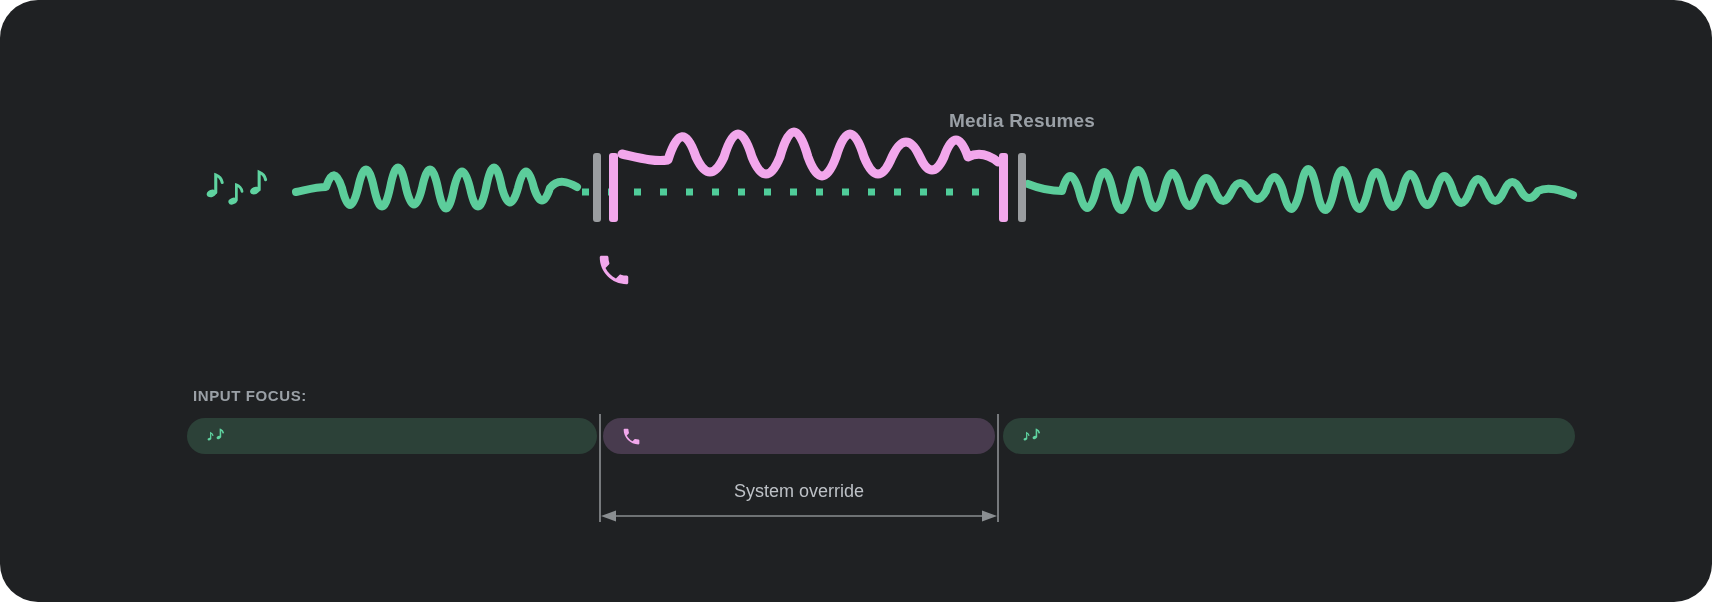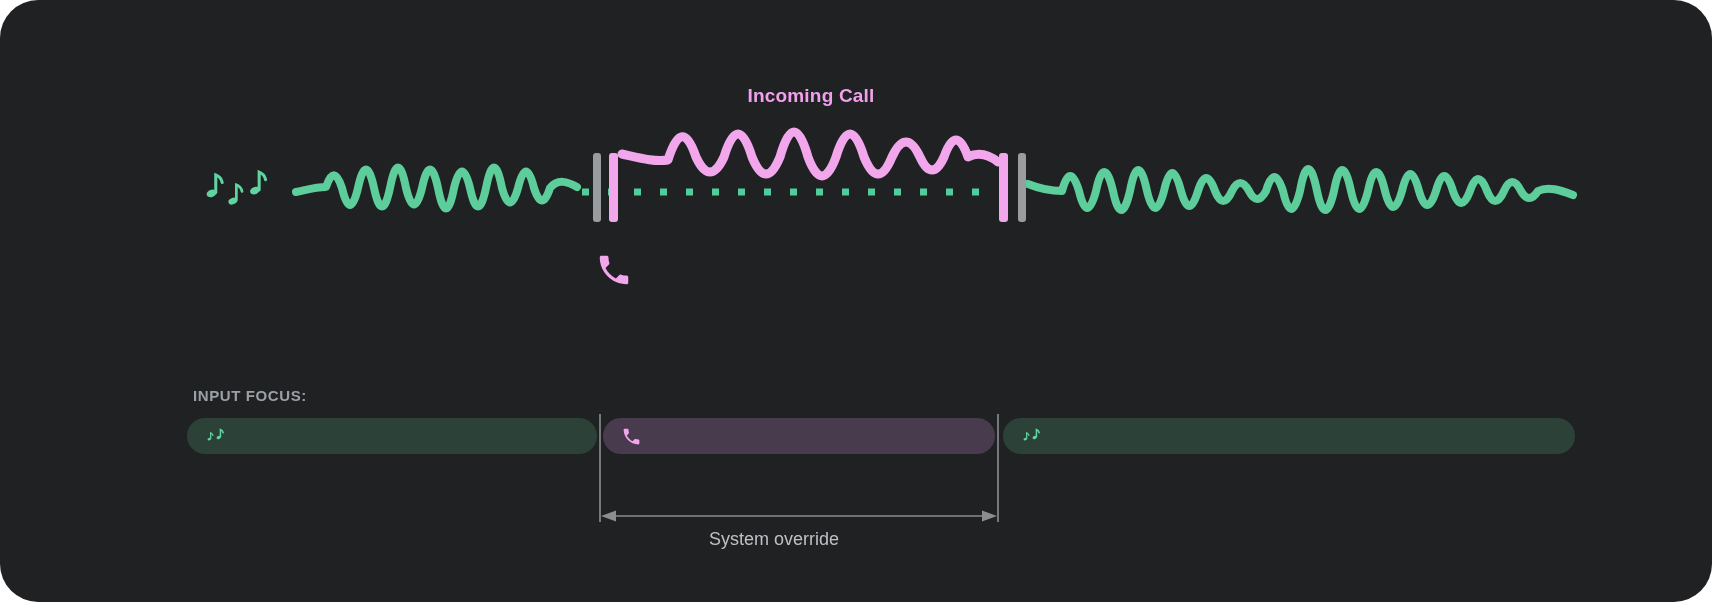--- a/index.html
+++ b/index.html
@@ -39,30 +39,30 @@
   .pill{
     position:absolute;top:418px;height:36px;border-radius:18px;
     display:flex;align-items:center;padding-left:18px;box-sizing:border-box;
   }
   .pill.media{background:#2C4138;}
   .pill.call{background:#483B4E;}
   .guide{
     position:absolute;top:414px;height:108px;width:2px;background:#76797C;
   }
   .override-label{
-    position:absolute;left:654px;top:481px;width:240px;text-align:center;
-    font-size:18px;color:#BDC1C6;margin-top:48px;
+    position:absolute;left:679px;top:481px;width:240px;text-align:center;
+    font-size:18px;color:#BDC1C6;
   }
 </style>
 </head>
 <body>
 
 <div class="canvas">
 
-  <div class="call-label" style="left:691px;top:85px;">Incoming Call</div>
+  <div class="evt-label" style="left:902px;top:110px;">Media Resumes</div>
 
   <svg class="wave-layer" viewBox="0 0 1712 602">
 
     <path d="M582 192 H990" stroke="#50CD9A" stroke-width="7" stroke-dasharray="7 19" fill="none"></path>
 
     <path fill="none" stroke="#5CCD9B" stroke-width="8" stroke-linecap="round" stroke-linejoin="round" d="M296 192 C306 190,316 187,326 187
              Q334 163,342 188 Q350 222,358 188 Q366 151,374 188 Q382 225,390 188
              Q398 147,406 188 Q414 221,422 188 Q430 151,438 188 Q446 229,454 188
              Q462 155,470 188 Q478 225,486 188 Q494 147,502 188 Q510 217,518 188
              Q526 155,534 188 Q542 213,550 188 C558 178,568 182,577 187"></path>

